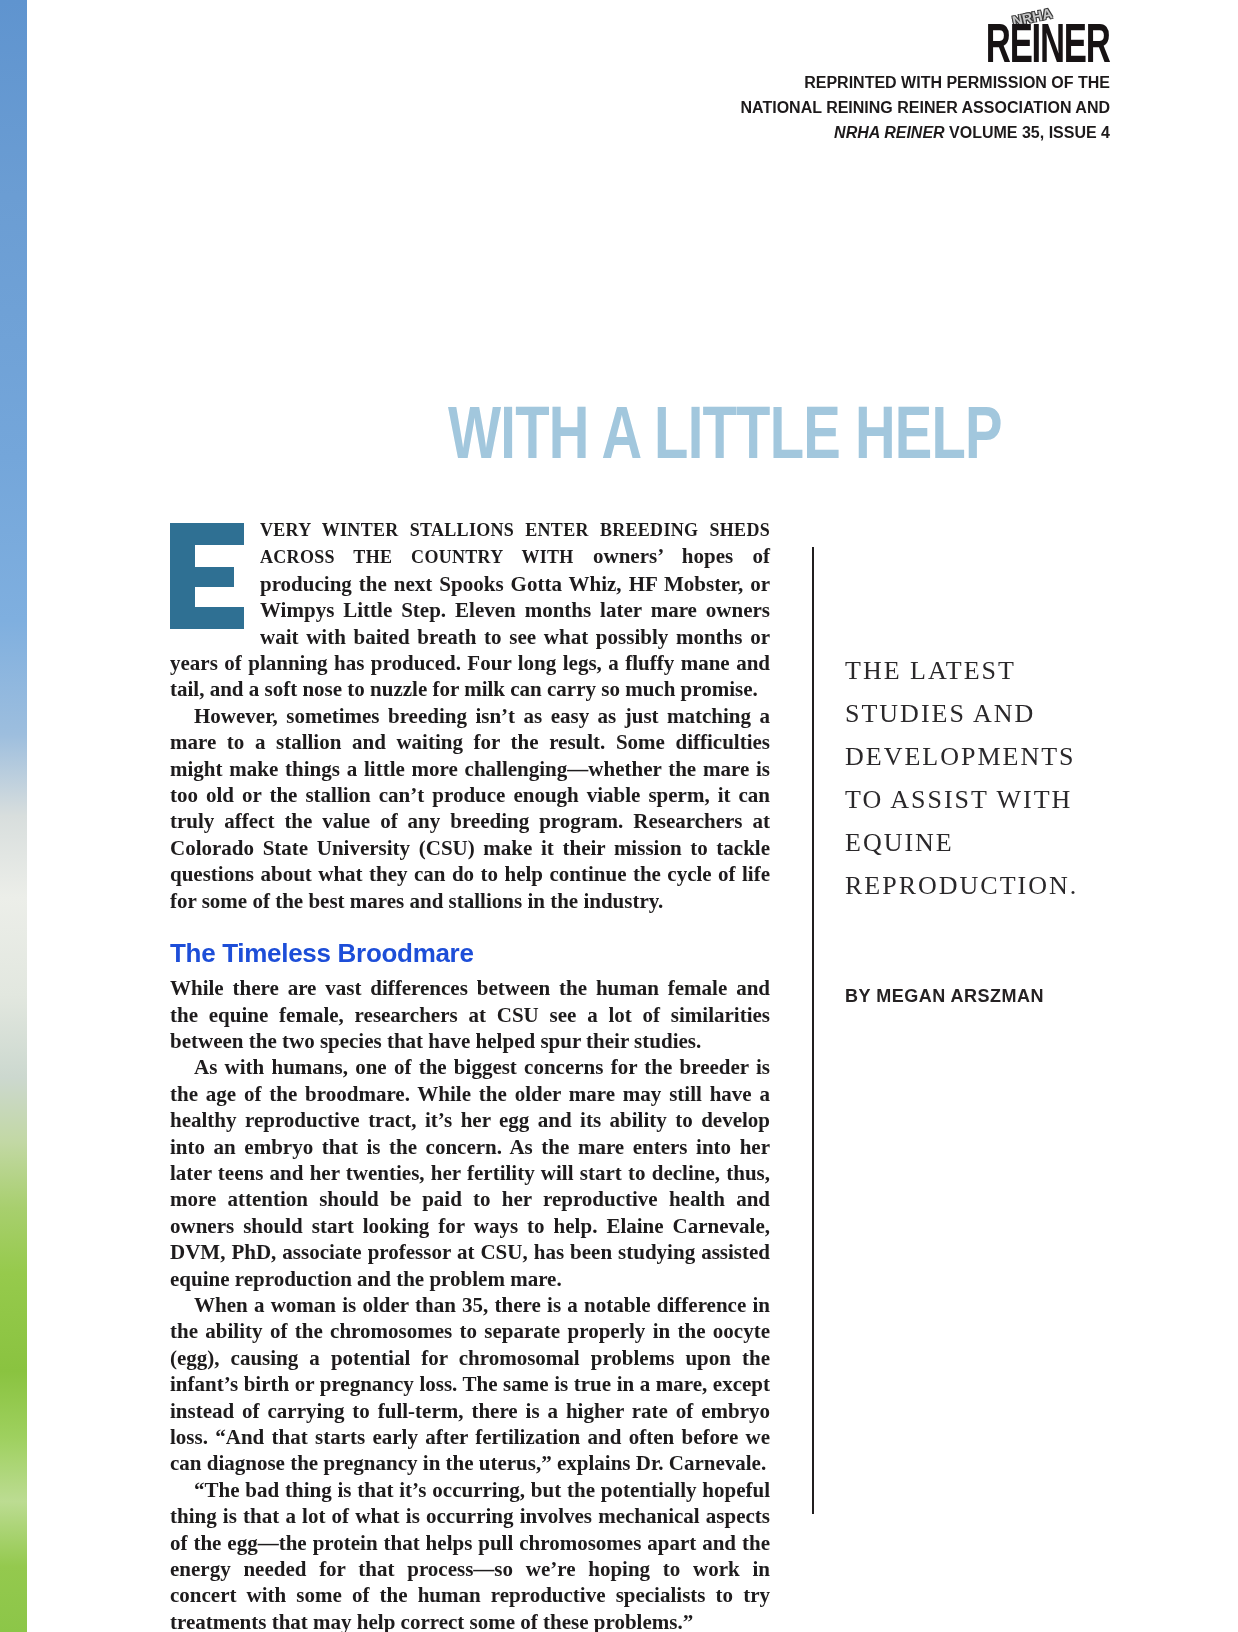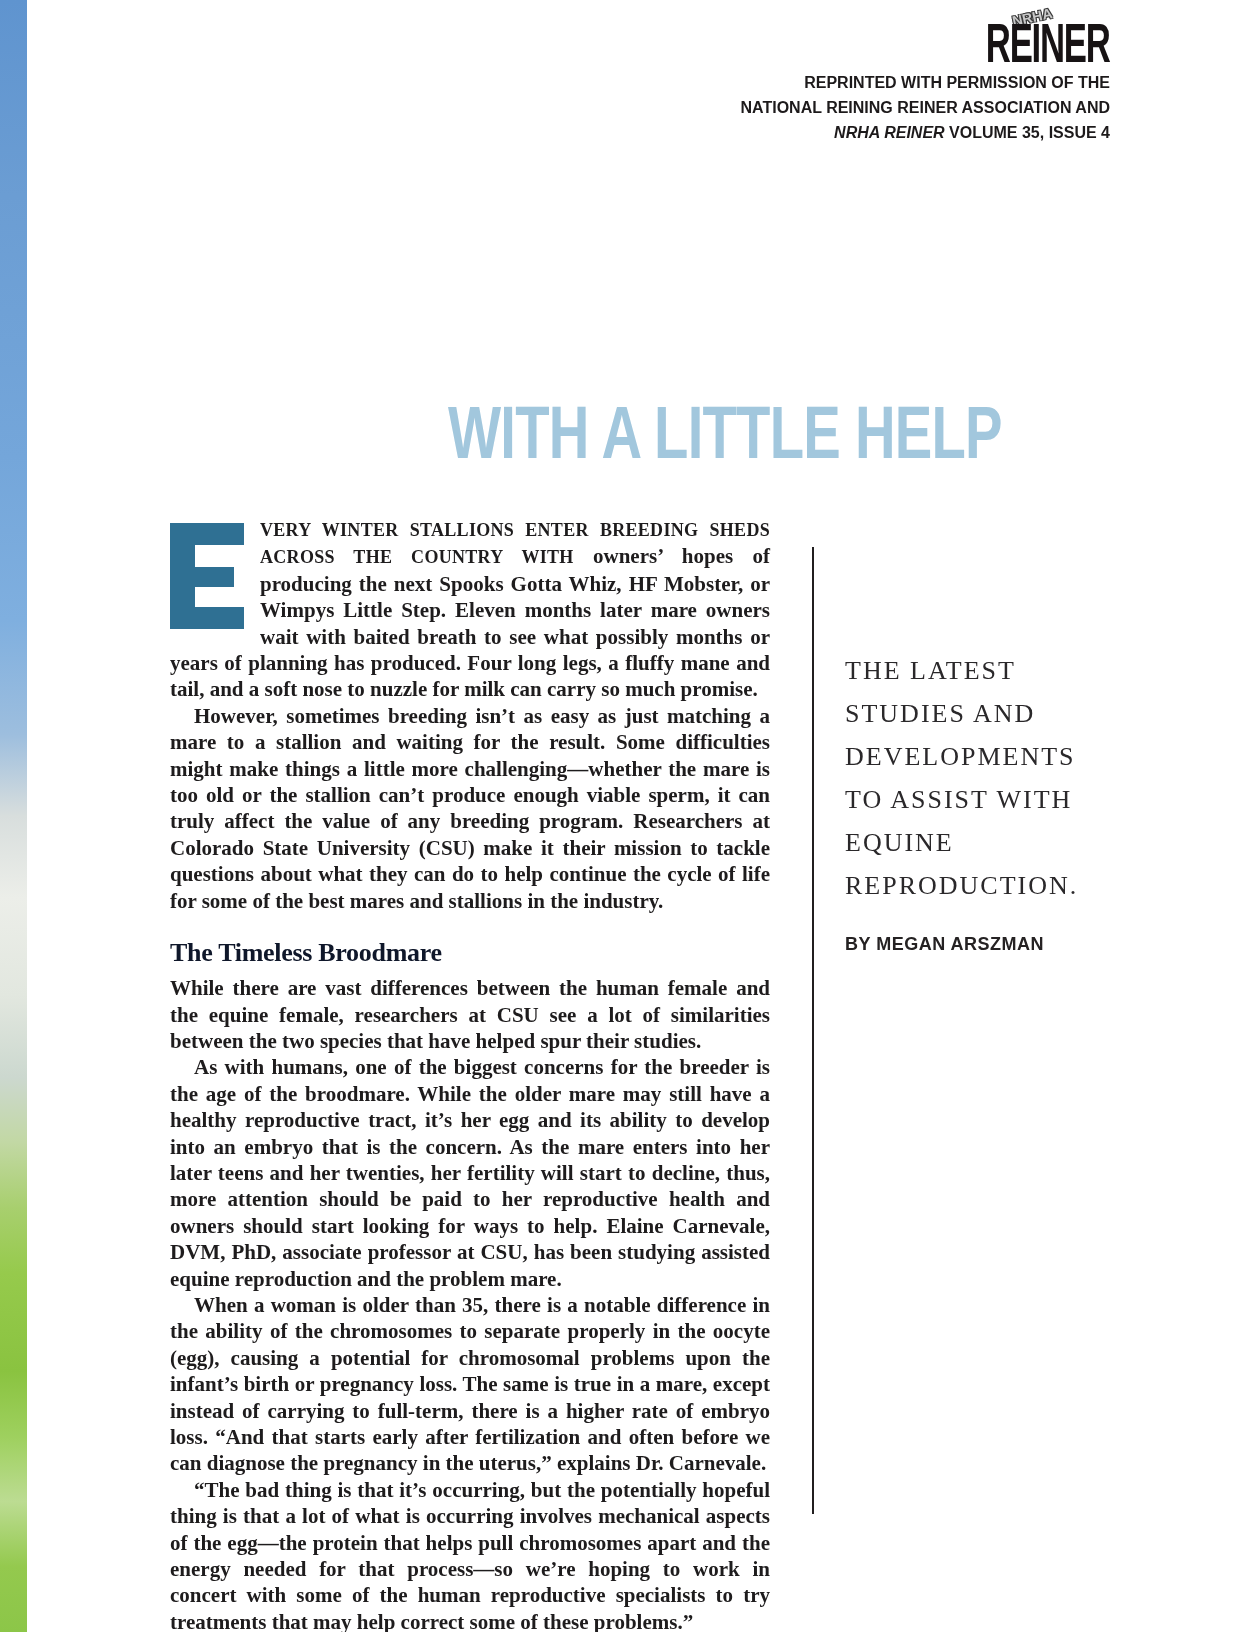--- a/index.html
+++ b/index.html
@@ -100,38 +100,38 @@
       linear-gradient(#2f7093,#2f7093) left top/100% 22px no-repeat,
       linear-gradient(#2f7093,#2f7093) 0 44px/64px 20px no-repeat,
       linear-gradient(#2f7093,#2f7093) left bottom/100% 22px no-repeat;
   }
   .sr{
     position:absolute;width:1px;height:1px;overflow:hidden;
     clip:rect(0 0 0 0);white-space:nowrap;
   }
   .smallcaps{font-size:18px;letter-spacing:0.3px;}
   .section-heading{
-    font-family:Liberation Serif, serif;
+    font-family:Liberation Sans, sans-serif;
     font-weight:700;font-size:26px;line-height:30px;
-    color:#0f172a;margin:24px 0 7px 0;letter-spacing:-0.3px;
+    color:#1d4ed8;margin:24px 0 7px 0;letter-spacing:-0.3px;
   }
   
   .rule-vert{
     position:absolute;left:812px;top:547px;
     width:1.5px;height:967px;background:#211e1f;
   }
   .standfirst{
     position:absolute;left:845px;top:633px;width:268px;
     font-family:"Liberation Serif", serif;
     font-size:26px;line-height:43px;letter-spacing:2px;
     color:#2a282a;
     margin-top:16px;
   }
   .byline{
-    position:absolute;left:845px;top:934px;
+    position:absolute;left:845px;top:986px;
     font-family:"Liberation Sans", sans-serif;
     font-weight:700;font-size:18px;letter-spacing:0.5px;
     color:#252223;white-space:nowrap;
   }
 </style>
 </head>
 <body>
 
 <div class="page">
 

